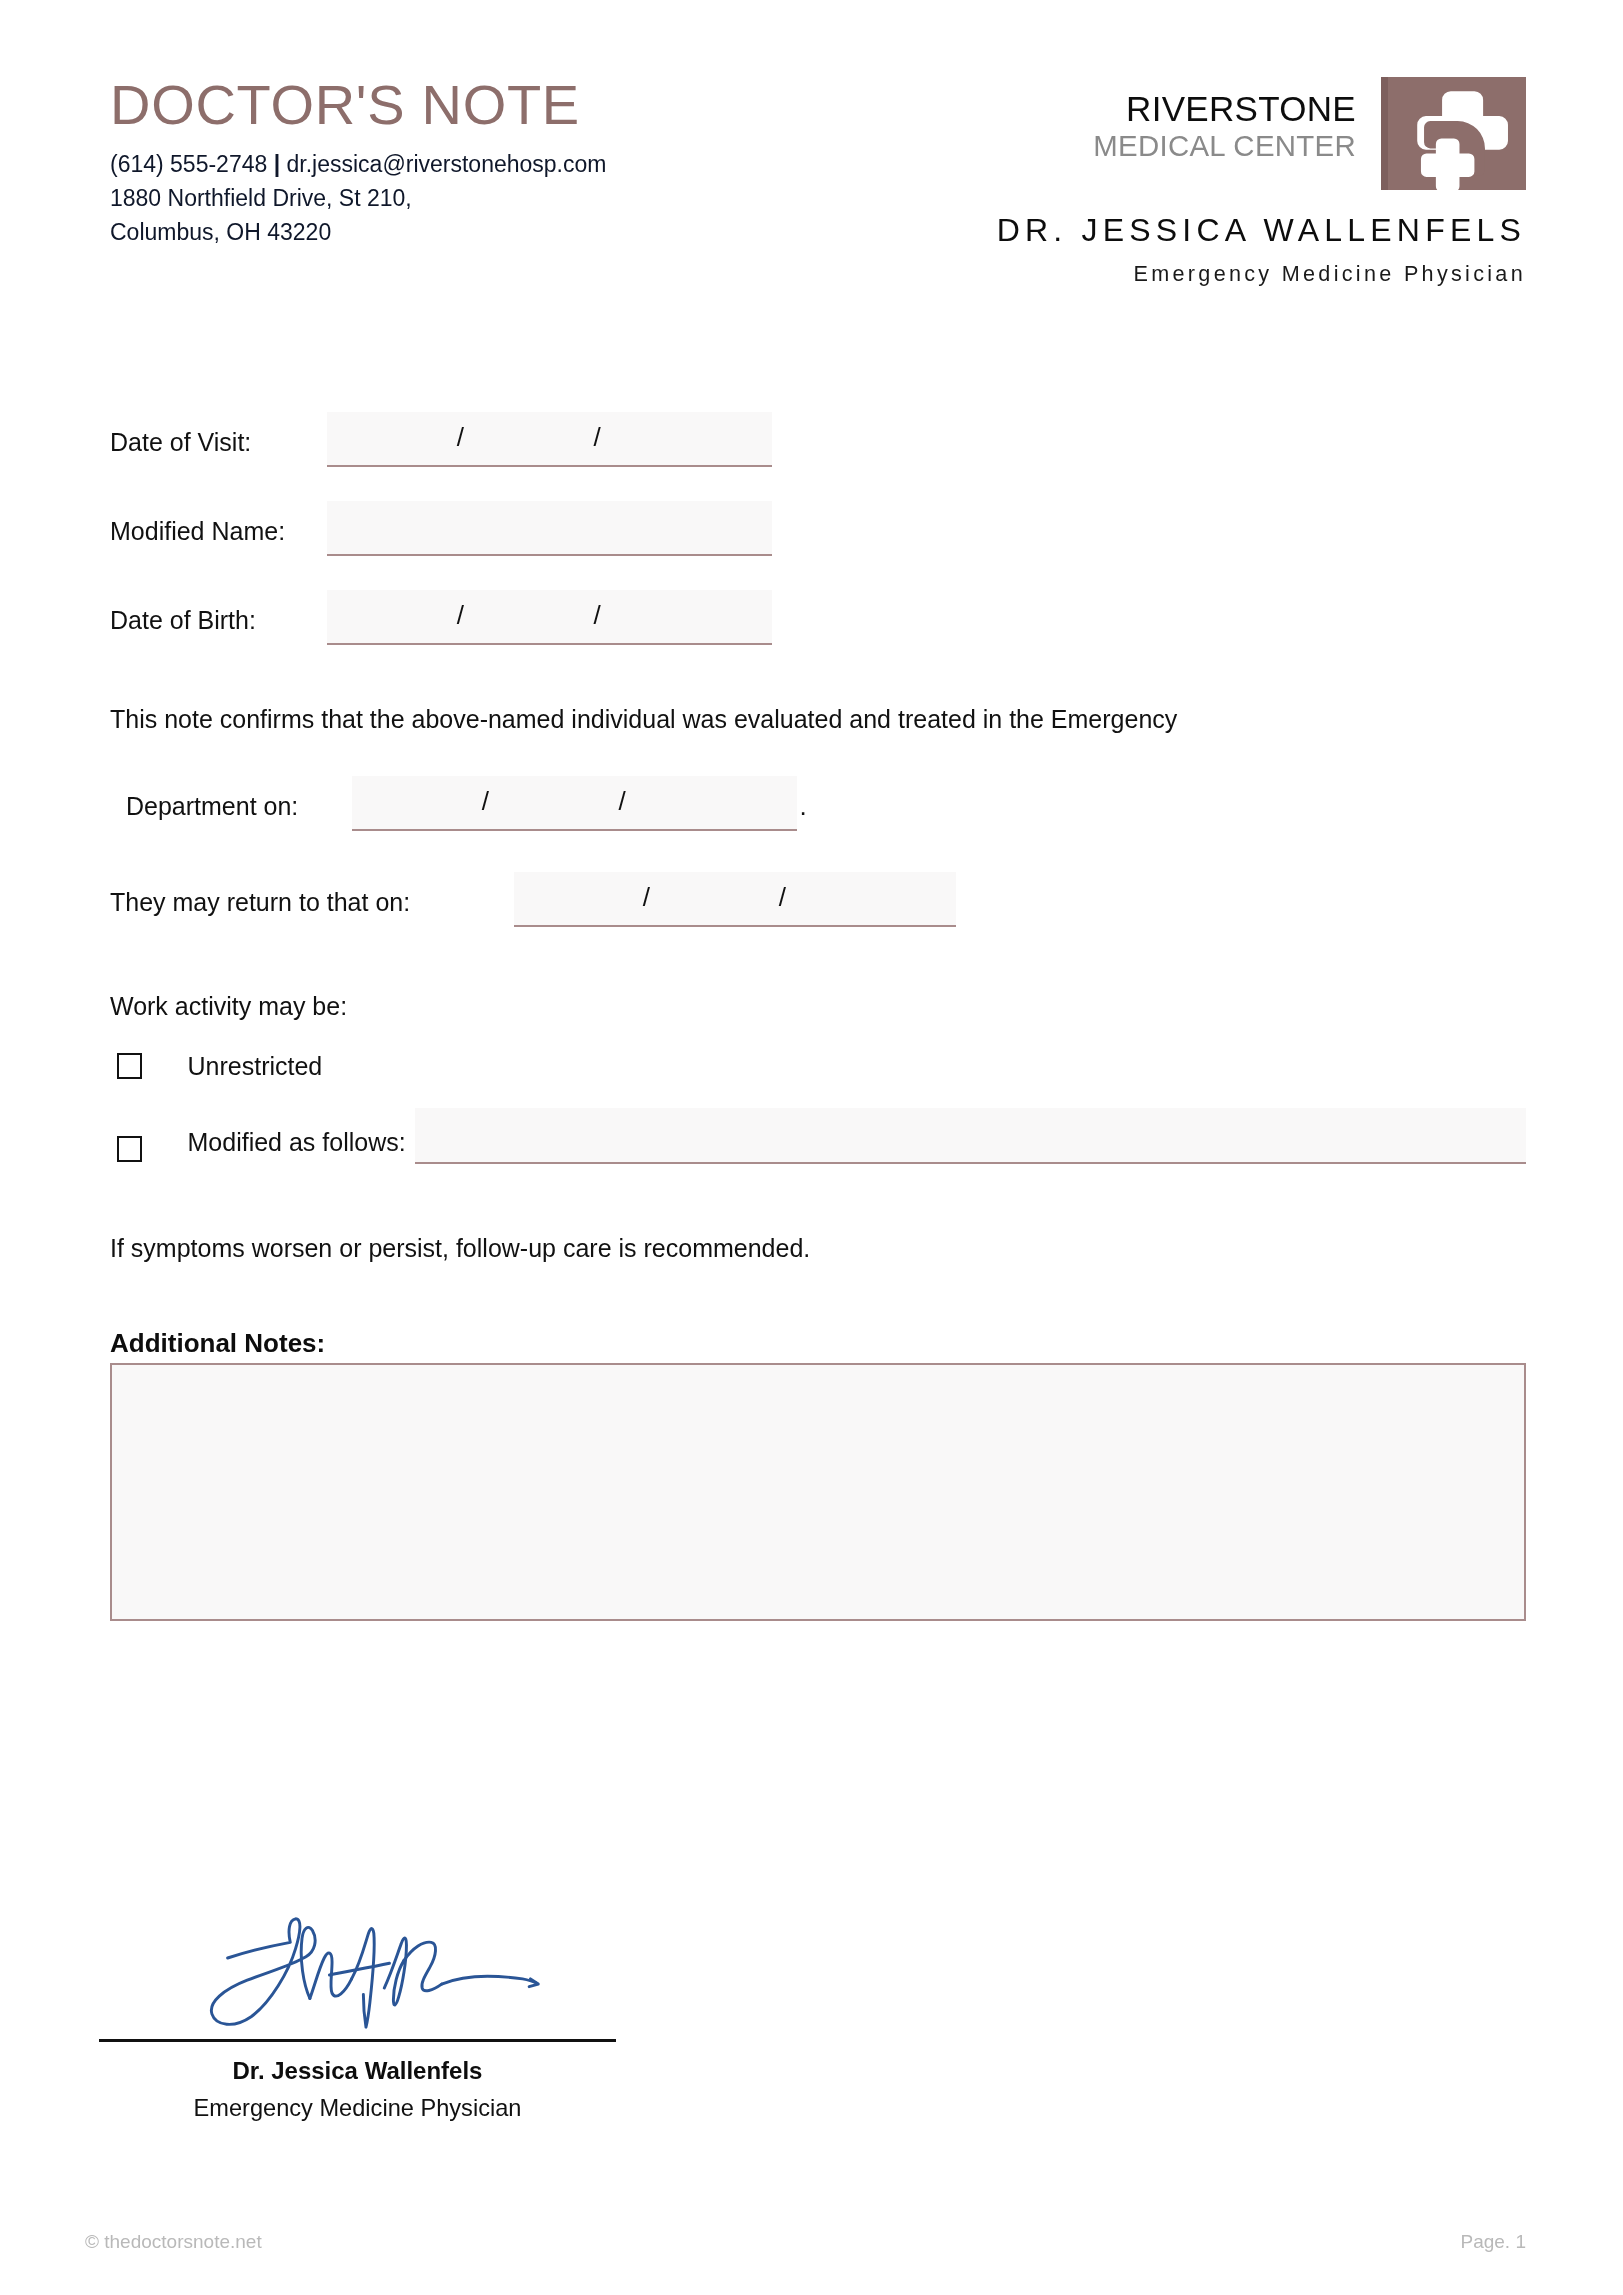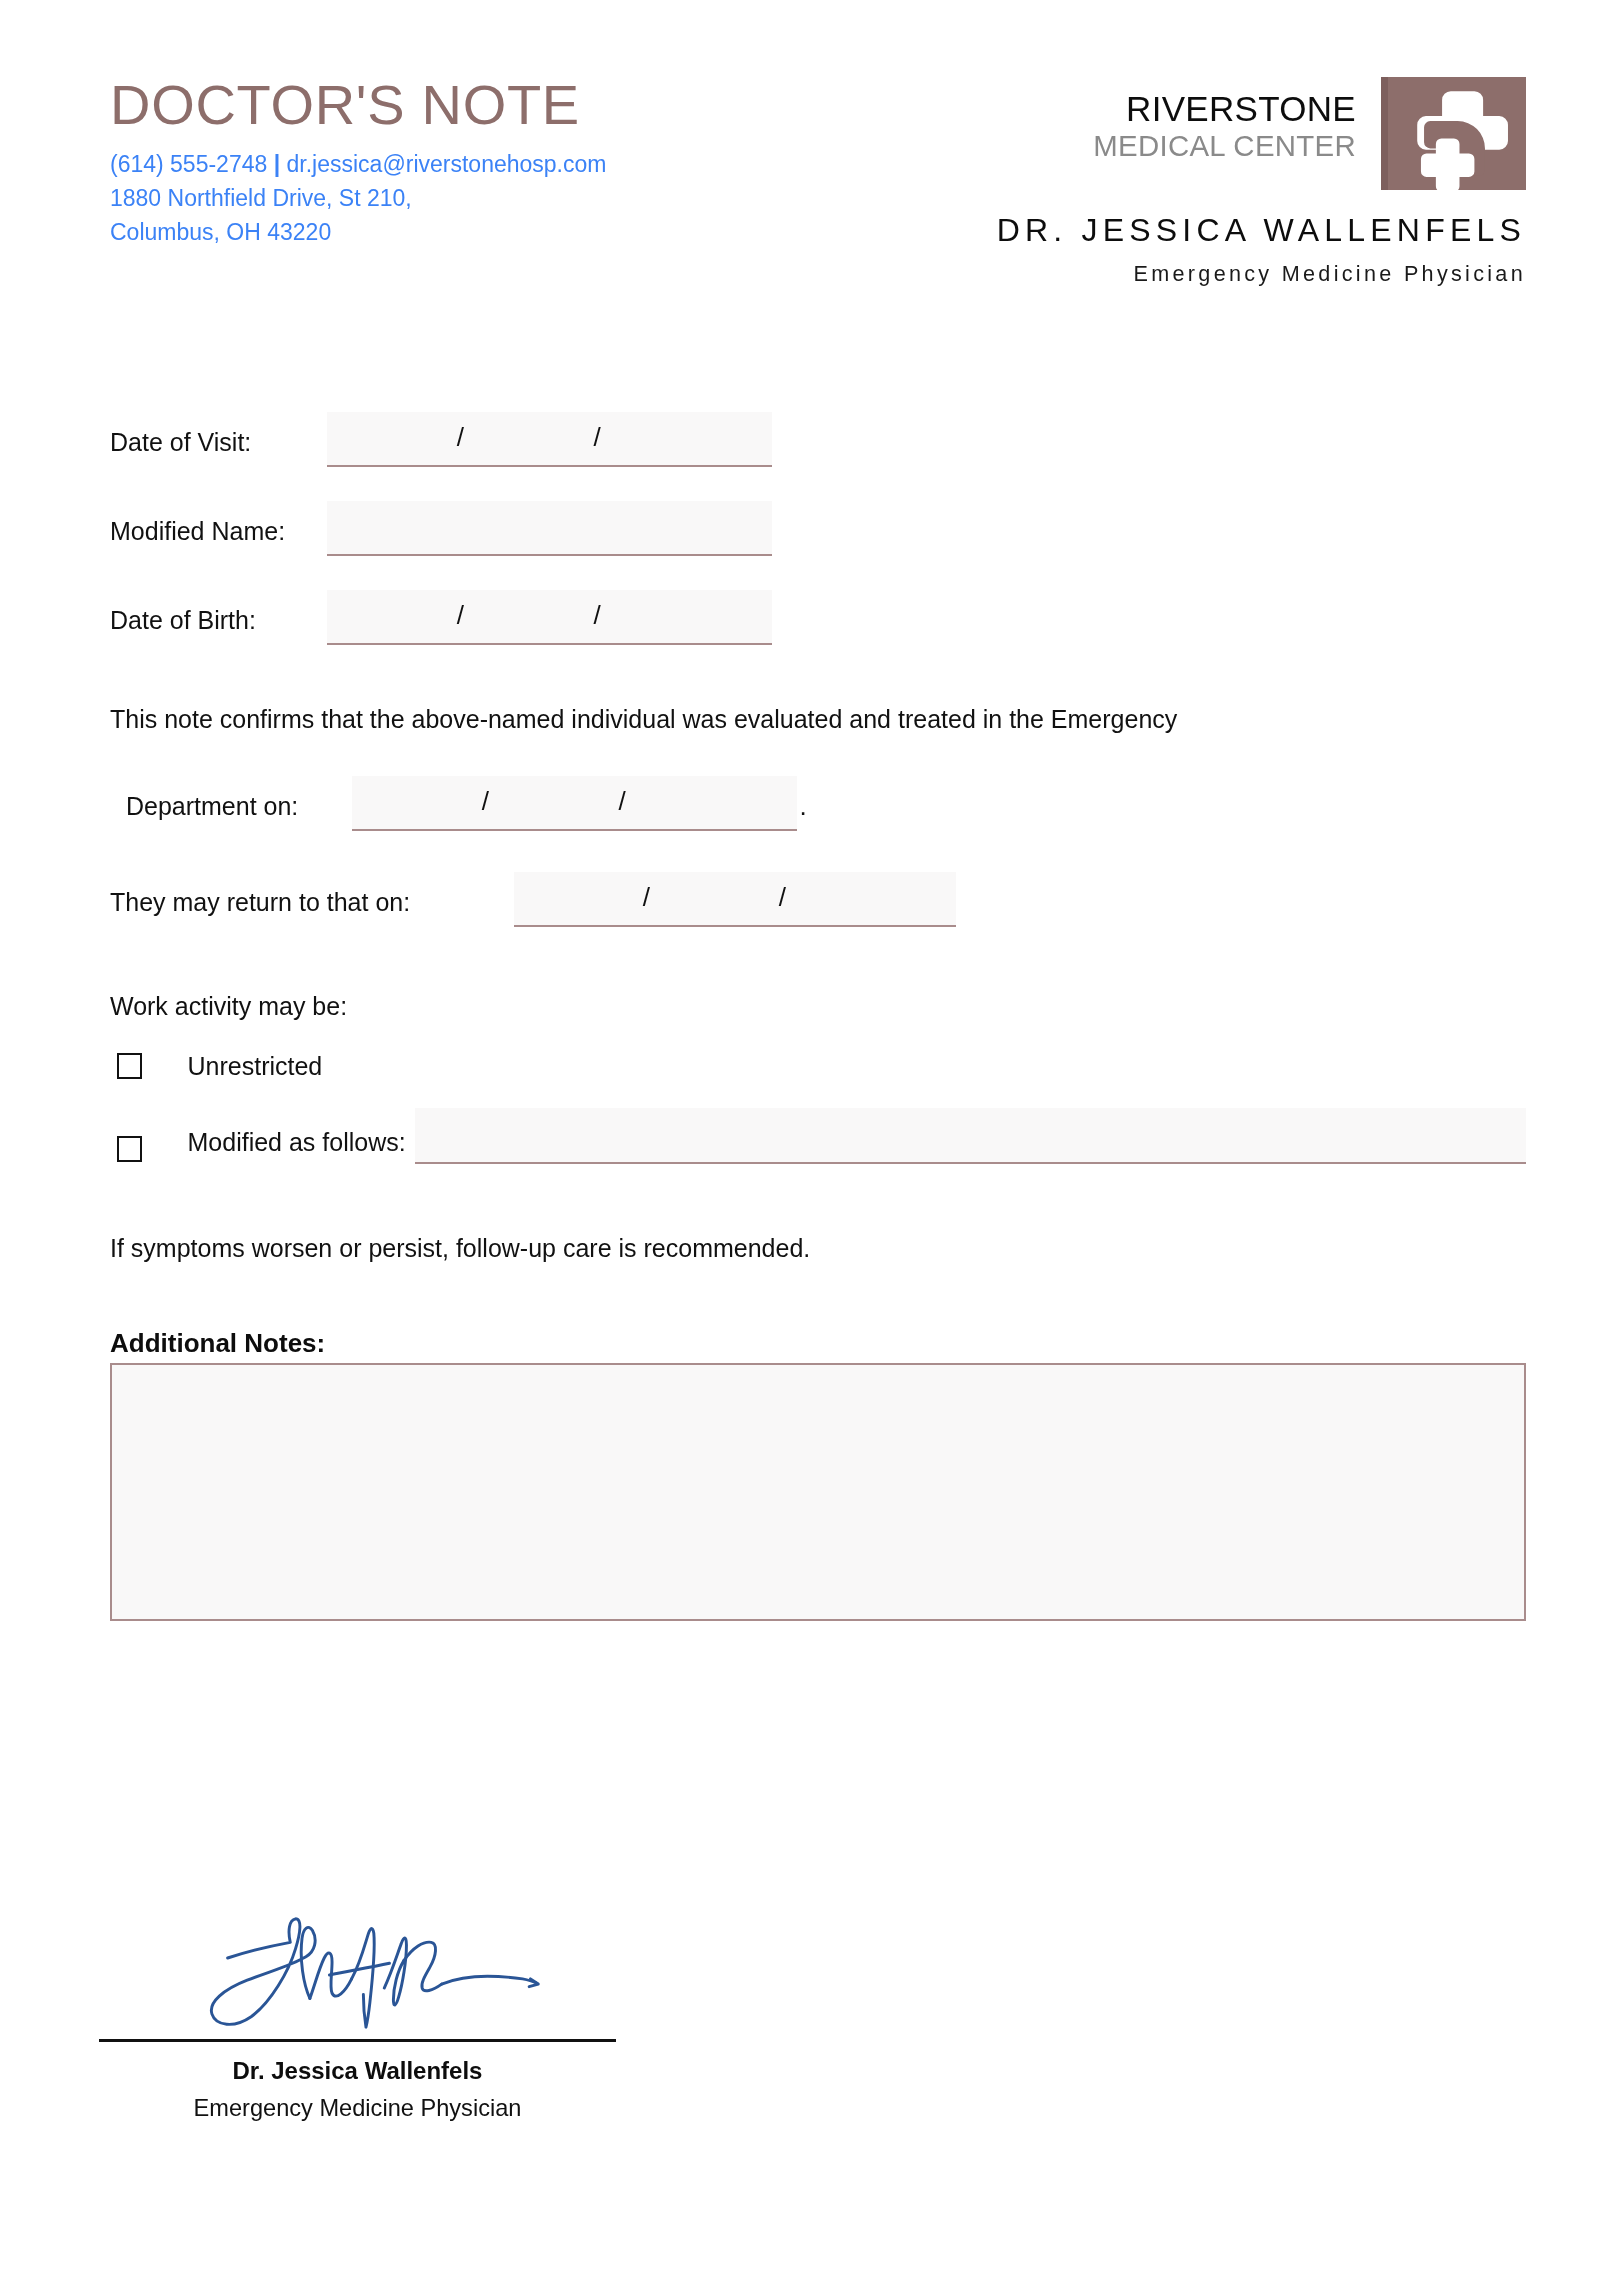--- a/index.html
+++ b/index.html
@@ -39,21 +39,21 @@
     line-height: 1;
     letter-spacing: 0.7px;
     color: #8d6e6b;
     font-weight: 400;
     white-space: nowrap;
     margin: 0 0 14.4px 0;
   }
   .contact-line {
     font-size: 23px;
     line-height: 1.48;
-    color: #3b82f6;
+    color: #0f172a;
     white-space: nowrap;
   }
   .contact-line .sep {
     font-weight: bold;
   }
 
   .header-right {
     position: absolute;
     right: 0;
     top: 0;
@@ -369,15 +369,19 @@
           <path d="M524 112 C 544 104, 568 100, 594 100 C 616 100, 634 102, 648 104 C 658 106, 664 108, 668 110"></path>
           <path d="M660 104 L 672 112 L 658 116"></path>
         </g>
       </svg>
     </div>
     <div class="sig-rule"></div>
     <div class="sig-name">Dr. Jessica Wallenfels</div>
     <div class="sig-role">Emergency Medicine Physician</div>
   </div>
 
+  <div class="footer">
+    <div>© thedoctorsnote.net</div>
+    <div>Page. 1</div>
+  </div>
 
 </div>
 
 
 </body></html>

